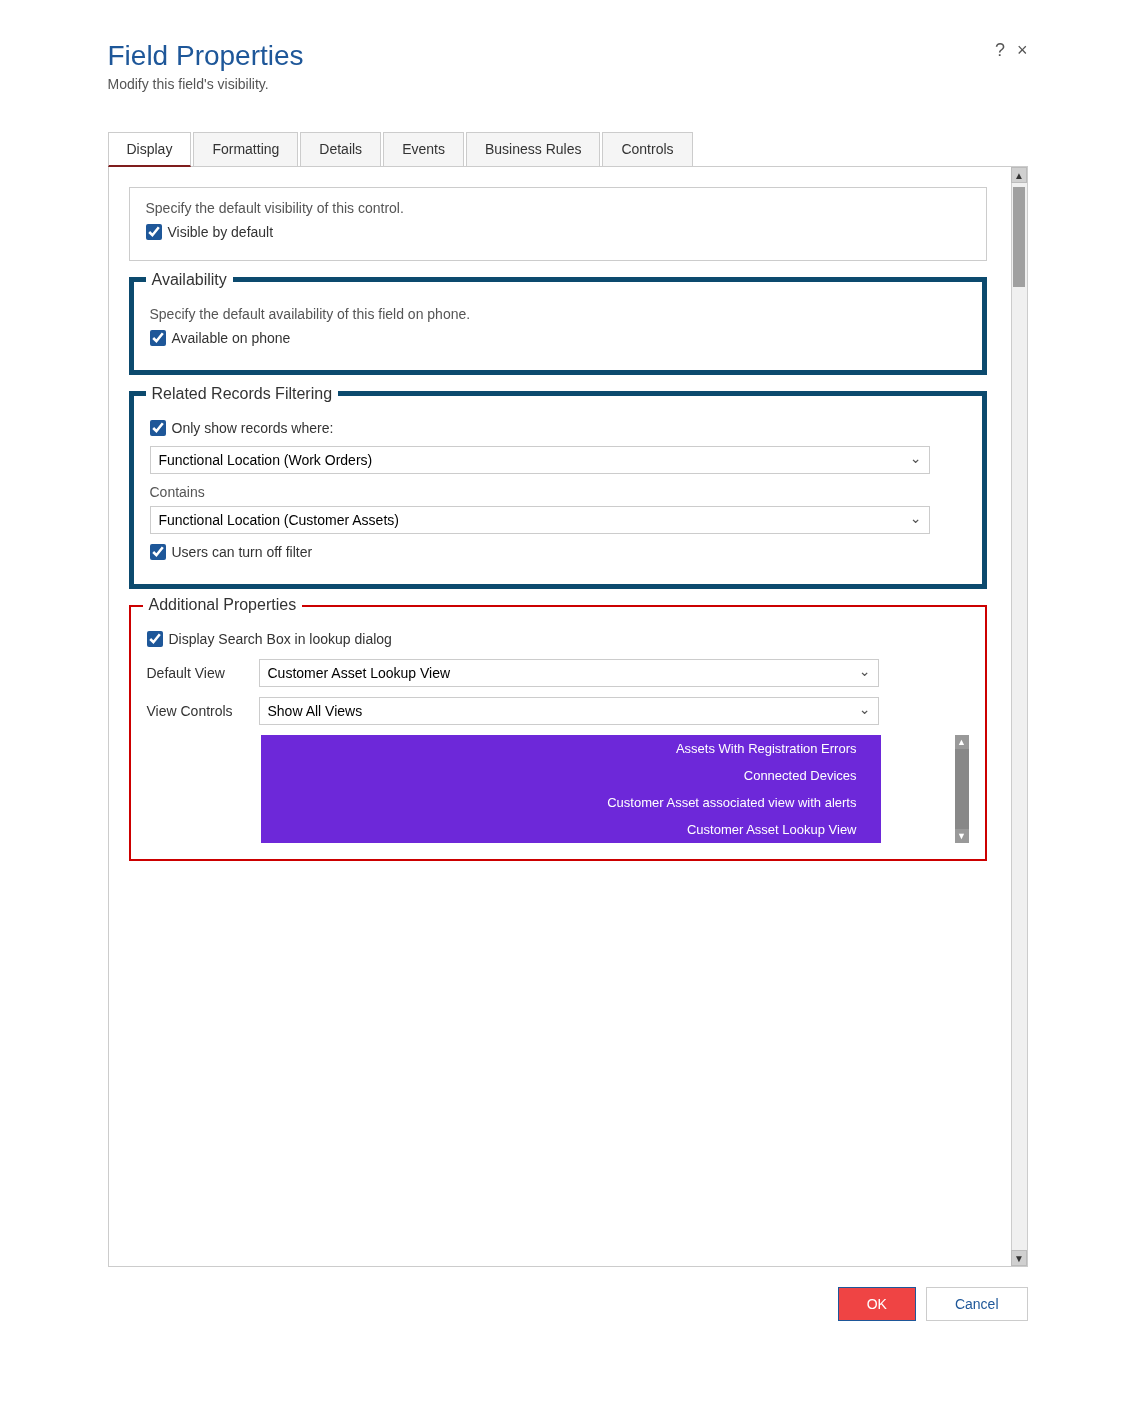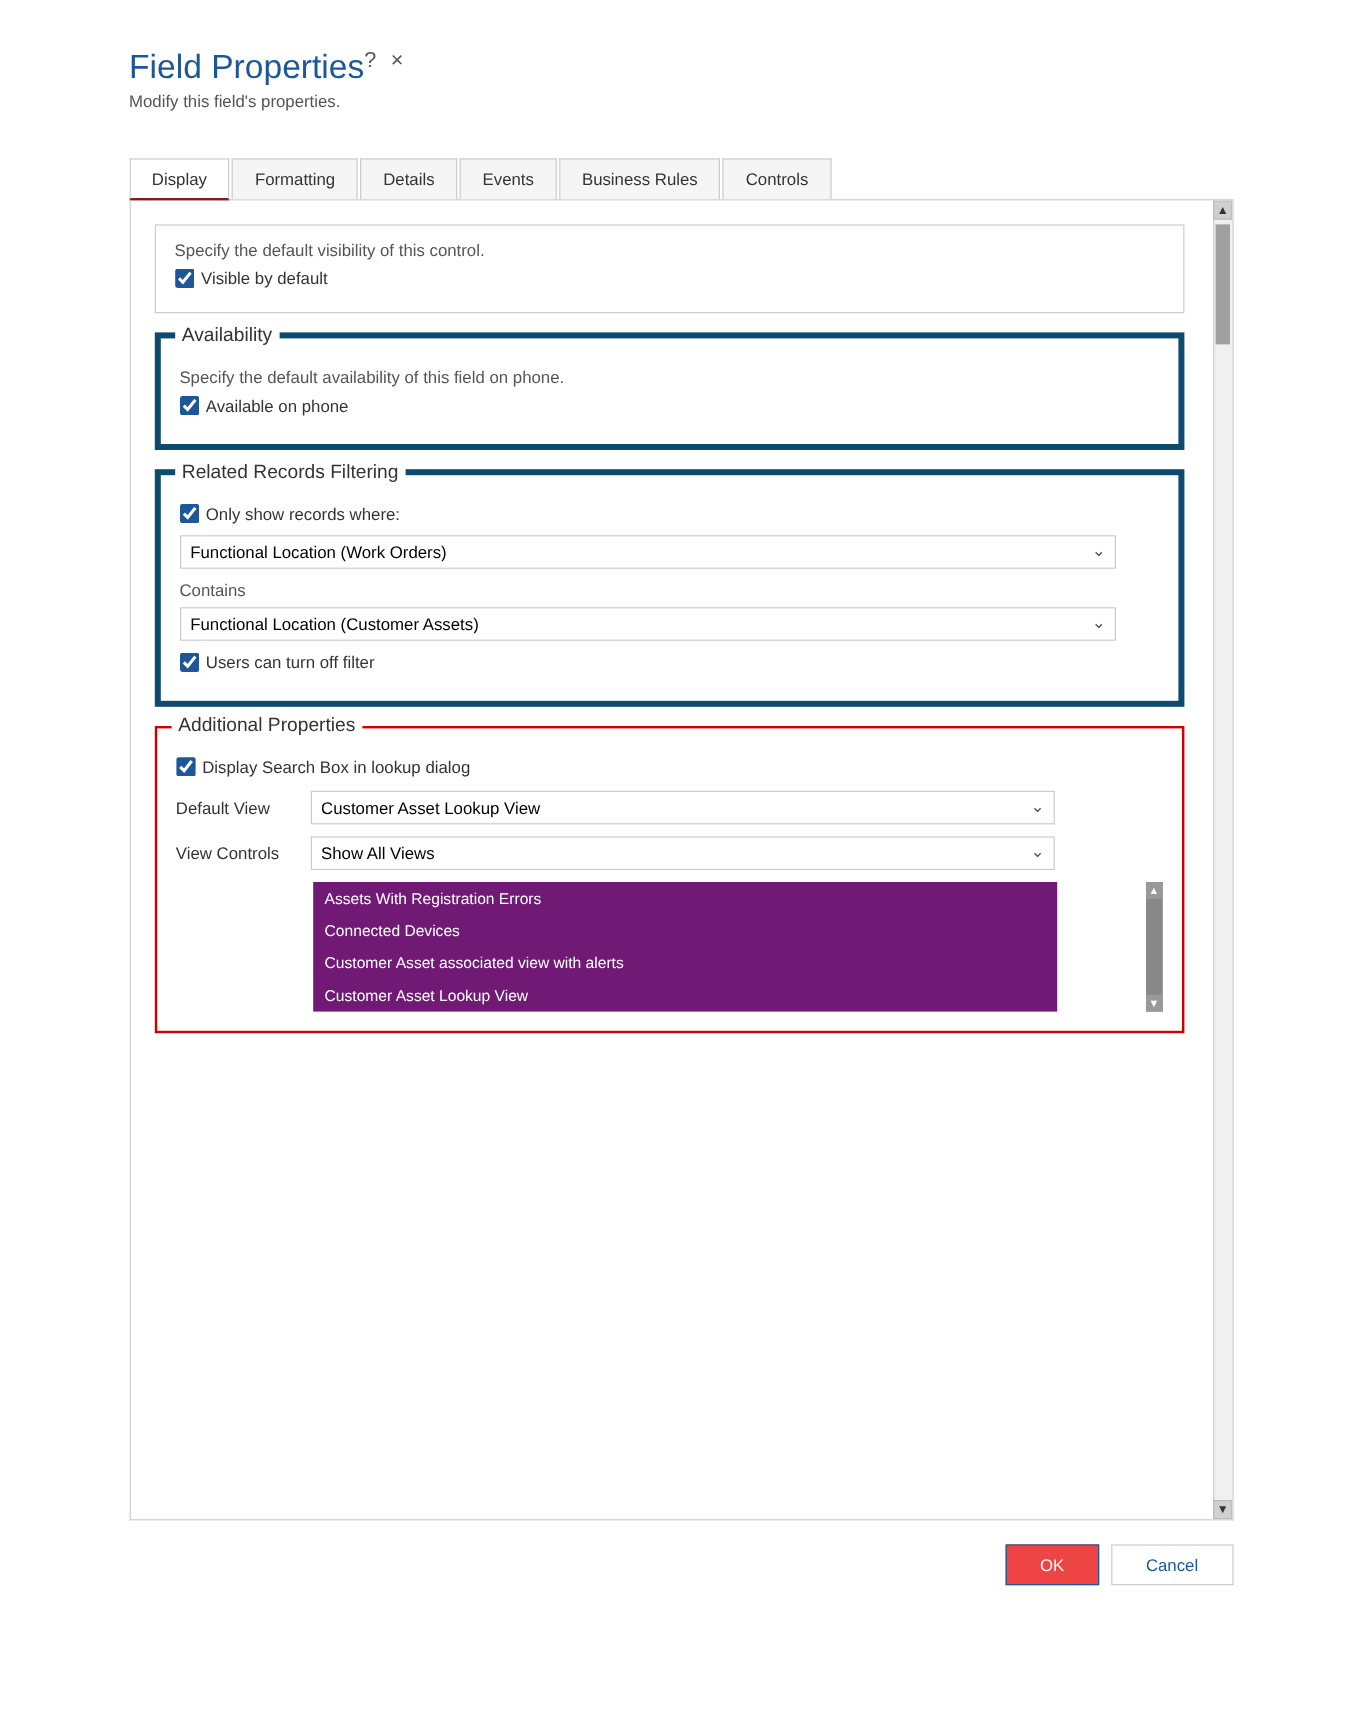--- a/index.html
+++ b/index.html
@@ -12,21 +12,21 @@
       min-height: 1425px;
     }
     .dialog {
       width: 960px;
       margin: 0 auto;
       padding: 20px 0;
       position: relative;
     }
     .dialog-header {
       display: flex;
-      justify-content: flex-start;
+      justify-content: space-between;
       align-items: flex-start;
       padding: 20px 20px 10px 20px;
     }
     .dialog-title {
       color: #1e5799;
       font-size: 28px;
       font-weight: 400;
     }
     .dialog-subtitle {
       color: #555;
@@ -182,24 +182,25 @@
       gap: 12px;
       margin: 10px 0;
     }
     .property-label {
       min-width: 100px;
       color: #333;
     }
 
     
     .dropdown-list {
-      background: #701a75;
+      background: #6d28d9;
       color: #fff;
       margin-top: 4px;
       position: relative;
+      text-align: right;
     }
     .dropdown-list-item {
       padding: 6px 10px;
       font-size: 13px;
       cursor: pointer;
     }
     .dropdown-list-scrollbar {
       position: absolute;
       right: 0;
       top: 0;
@@ -259,21 +260,21 @@
     }
   </style>
 </head>
 <body>
 
 <div class="dialog" style="position:relative;">
 
   <div class="dialog-header">
     <div>
       <div class="dialog-title">Field Properties</div>
-      <div class="dialog-subtitle">Modify this field's properties.</div>
+      <div class="dialog-subtitle">Modify this field's visibility.</div>
     </div>
     <div class="dialog-controls">
       <span>?</span>
       <span>×</span>
     </div>
   </div>
 
   <div class="tabs-container">
     <div class="tab active">Display</div>
     <div class="tab">Formatting</div>

